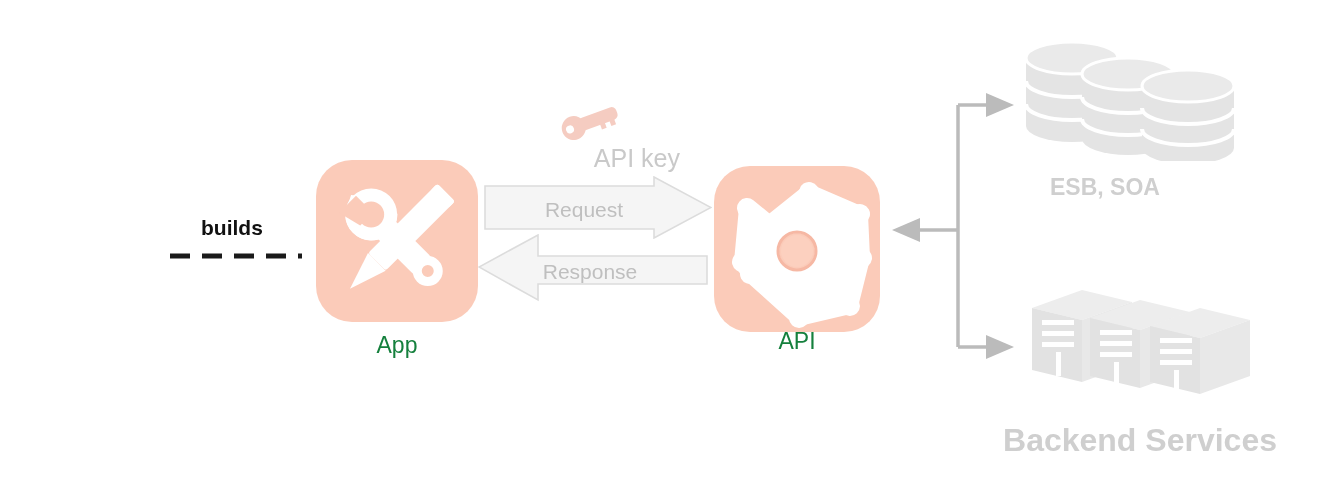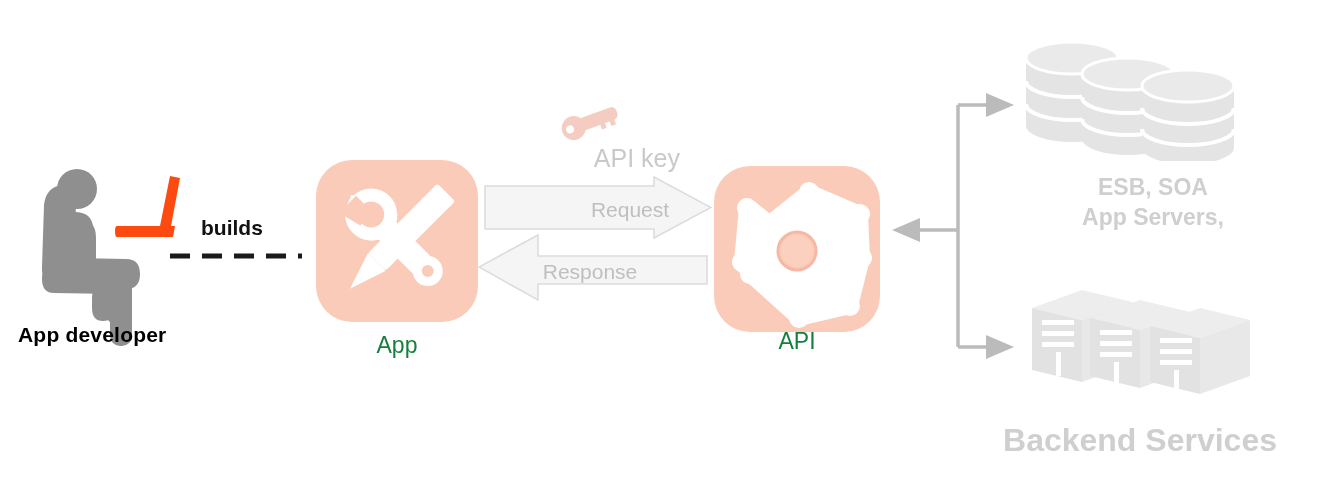--- a/index.html
+++ b/index.html
@@ -76,75 +76,46 @@
 
   
   #request-arrow  { left: 484px; top: 176px;  width: 228px; height: 63px; }
   #response-arrow { left: 478px; top: 234px;  width: 230px; height: 68px; }
   .flow-label {
     font-size: 21px;
     color: #BFBFBF;
     text-align: center;
     white-space: nowrap;
   }
-  #request-label  { left: 484px; top: 198px; width: 200px; padding-left: 46px; }
+  #request-label  { left: 484px; top: 198px; width: 200px; }
   #response-label { left: 490px; top: 260px; width: 200px; }
 
   
   #backend-connectors { left: 880px; top: 85px; width: 135px; height: 280px; }
 
   
   #database-icon { left: 1018px; top: 36px;  width: 240px; height: 125px; }
   #servers-icon  { left: 1026px; top: 282px; width: 232px; height: 112px; }
 
   .backend-label {
     font-size: 23px;
     font-weight: bold;
     color: #CFCFCF;
     text-align: center;
     line-height: 30px;
     white-space: nowrap;
   }
-  #database-label { left: 1022px; top: 172px; width: 262px; }
+  #database-label { left: 974px; top: 172px; width: 262px; }
   #servers-label  { left: 990px;  top: 425px; width: 300px; font-size: 32px; }
 </style>
 </head>
 <body>
 
 <div id="canvas">
 
-  <div class="abs" id="developer-group">
-    <svg width="310" height="370" viewBox="0 0 310 370">
-
-      <path d="M62 185 q-16 2 -18 20 l-2 62 q-1 16 14 18 q15 1 17 -16 l3 -64 q1 -18 -14 -20 z" fill="#8F8F8F"></path>
-
-      <path d="M54 265 q-12 0 -12 14 q0 14 12 14 l62 1 q13 0 13 -15 q0 -14 -13 -14 z" fill="#8F8F8F"></path>
-
-      <path d="M103 285 q-11 0 -11 13 l0 10 q0 13 11 13 q11 0 11 -13 l0 -10 q0 -13 -11 -13 z" fill="#8F8F8F"></path>
-
-      <circle cx="77" cy="189" r="20" fill="#8F8F8F"></circle>
-
-      <path d="M76 212 q-16 1 -17 19 l-2 38 q-1 18 16 19 q17 1 18 -17 l2 -40 q1 -18 -17 -19 z" fill="#8F8F8F"></path>
-
-      <path d="M74 258 q-13 1 -13 15 q0 14 13 15 l52 1 q14 0 14 -15 q0 -15 -14 -15 z" fill="#8F8F8F"></path>
-
-      <path d="M119 272 q-13 0 -13 14 l0 25 q0 14 13 14 q13 0 13 -14 l0 -25 q0 -14 -13 -14 z" fill="#8F8F8F"></path>
-
-      <path d="M120 300 q-11 0 -11 13 l0 -1 l0 -6 q0 12 11 12 q11 0 11 -12 l0 6 l0 -13 q0 -13 -11 -13 z" fill="#8F8F8F"></path>
-      <rect x="110" y="296" width="22" height="50" rx="10" fill="#8F8F8F"></rect>
-
-      <path d="M83 218 q-13 4 -13 18 l0 28 q0 14 13 14 q13 0 13 -14 l0 -26 q0 -16 -13 -20 z" fill="#8F8F8F"></path>
-
-      <path d="M117 226 l56 0 l0 11 l-56 0 z" fill="#FC4A11"></path>
-
-      <path d="M160 226 l10 -50 l10 2 l-9 48 z" fill="#FC4A11"></path>
-      <path d="M117 226 q-2 0 -2 5 q0 6 2 6 l56 0 l2 -11 z" fill="#FC4A11"></path>
-    </svg>
-    <div class="abs" id="developer-label">App developer</div>
-  </div>
 
   <div class="abs" id="builds-label">builds</div>
   <div class="abs" id="builds-dashes">
     <svg width="132" height="6" viewBox="0 0 132 6">
       <line x1="0" y1="3" x2="132" y2="3" stroke="#1A1A1A" stroke-width="5" stroke-dasharray="20 12" stroke-linecap="butt"></line>
     </svg>
   </div>
 
   <div class="abs tile" id="app-tile">
     <svg width="162" height="162" viewBox="0 0 162 162">
@@ -267,21 +238,20 @@
         <path d="M124 50 L124 112 a46 16 0 0 0 92 0 L216 50 z" fill="#E4E4E4"></path>
         <ellipse cx="170" cy="50" rx="46" ry="16" fill="#EAEAEA"></ellipse>
         <path d="M124 72 a46 16 0 0 0 92 0" fill="none" stroke="#FFFFFF" stroke-width="4"></path>
         <path d="M124 93 a46 16 0 0 0 92 0" fill="none" stroke="#FFFFFF" stroke-width="4"></path>
         <ellipse cx="170" cy="50" rx="46" ry="16" fill="none" stroke="#FFFFFF" stroke-width="3"></ellipse>
       </g>
     </svg>
   </div>
   <div class="abs backend-label" id="database-label">
     <div>ESB, SOA</div>
-    <div>App Servers,</div>
   </div>
 
   <div class="abs" id="servers-icon">
     <svg width="232" height="112" viewBox="0 0 232 112">
 
       <g>
         <polygon points="6,26 56,8 106,20 56,38" fill="#EDEDED"></polygon>
         <polygon points="6,26 56,38 56,100 6,88" fill="#E2E2E2"></polygon>
         <polygon points="56,38 106,20 106,82 56,100" fill="#E8E8E8"></polygon>
         <g fill="#FFFFFF">

